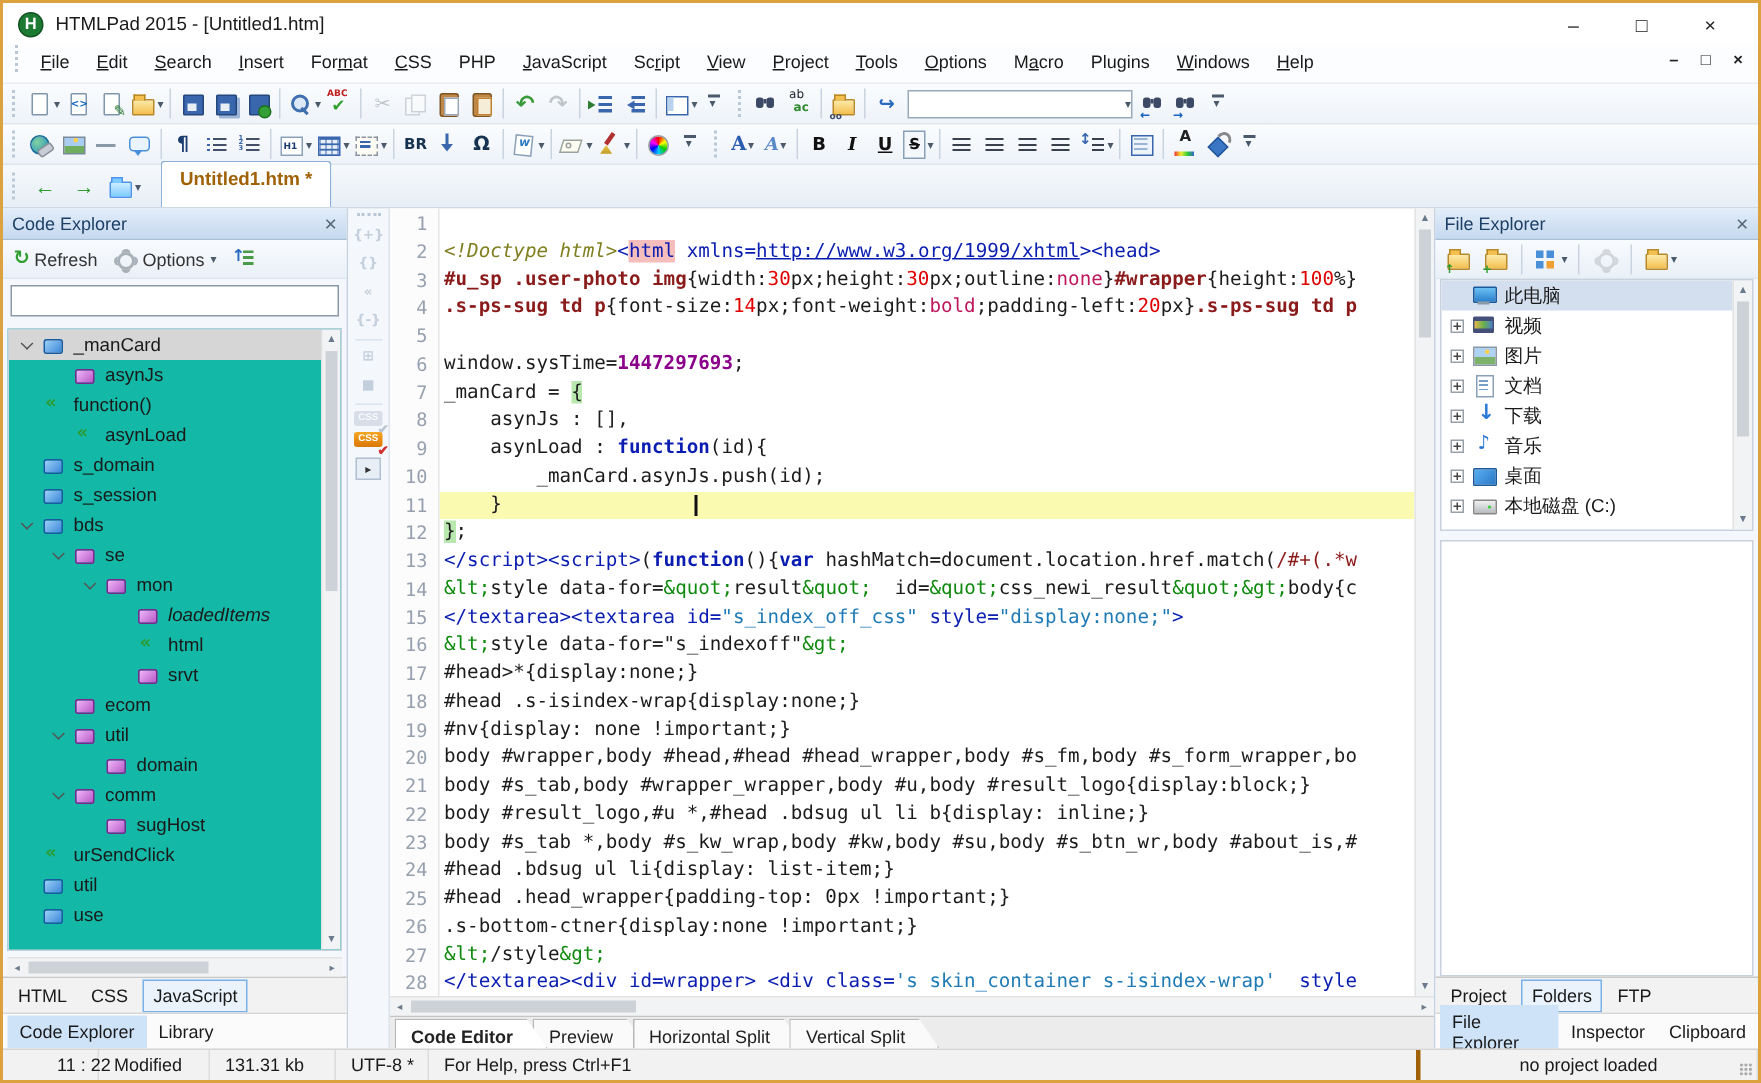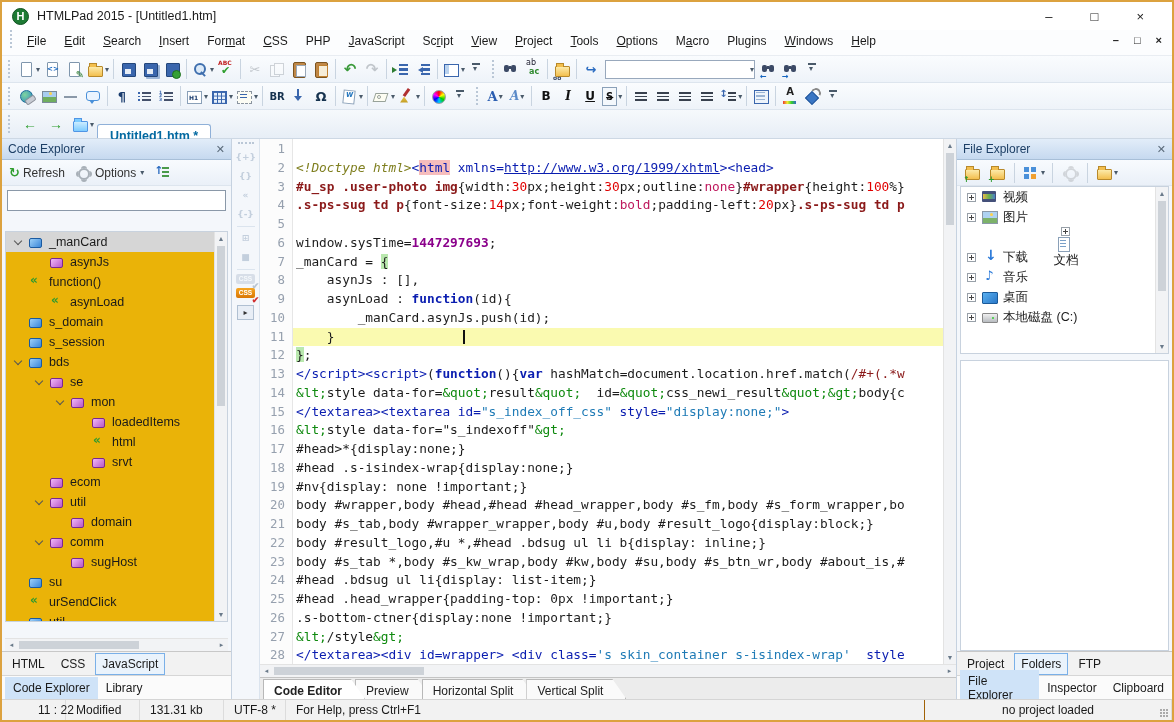--- a/index.html
+++ b/index.html
@@ -94,31 +94,31 @@
 .k-viewgrid::before{left:2px;top:3px;width:5px;height:5px;background:#4a90d9;box-shadow:7px 0 0 #4a90d9,0 7px 0 #4a90d9,7px 7px 0 #f0a030}
 .k-gear::before{left:4px;top:4px;width:8px;height:8px;border-radius:50%;border:2px solid #a8b0b8;box-shadow:0 -5px 0 -3px #a8b0b8,0 5px 0 -3px #a8b0b8,-5px 0 0 -3px #a8b0b8,5px 0 0 -3px #a8b0b8}
 .k-sort::before{content:"↑";left:1px;top:0;font-size:11px;font-weight:bold;color:#2a6bc0}
 .k-sort::after{left:9px;top:3px;width:7px;height:10px;background:repeating-linear-gradient(to bottom,#4a9a4a 0 2px,transparent 2px 4px)}
 .tb-combo{width:150px;height:19px;background:#fff;border:1px solid #98a8bc;display:inline-flex;align-items:center;margin:0 3px;flex:none}
 .tb-combo input{border:none;outline:none;flex:1;min-width:0;height:15px;font-size:11px;padding:0 3px;font-family:"Liberation Sans",sans-serif}
 
 .tabrow{height:29px;background:linear-gradient(#f6f9fc,#e7eef6);display:flex;align-items:flex-end;padding-left:2px;border-bottom:1px solid #cdd8e4;flex:none}
 .nav-arrows{display:flex;align-items:center;height:100%;gap:2px}
 .nav-btn{width:24px;text-align:center;font-size:14px;font-weight:bold;color:#2f9e2f}
-.doc-tab{height:14px;background:#fff;border:1px solid #8fb0d8;border-bottom:none;border-radius:3px 3px 0 0;font-weight:bold;font-size:12.5px;padding:4px 12px;margin-left:2px;color:#0369a1}
+.doc-tab{height:31px;background:#fff;border:1px solid #8fb0d8;border-bottom:none;border-radius:3px 3px 0 0;font-weight:bold;font-size:12.5px;padding:4px 12px;margin-left:12px;color:#a16207}
 
 .main{flex:1;display:flex;min-height:0}
 .leftcol{width:230px;background:#f4f7fb;border-right:1px solid #c6d2e0;display:flex;flex-direction:column;flex:none}
 .panel-header{height:21px;background:linear-gradient(#e2edf9,#c6d9ef);border-bottom:1px solid #a8bfd8;display:flex;align-items:center;padding:0 6px;color:#1d3f66;flex:none}
 .panel-close{margin-left:auto;color:#5a6a7a;font-size:11px}
 .panel-toolbar{height:26px;display:flex;align-items:center;padding:0 4px;gap:3px;background:linear-gradient(#f8fbfe,#eaf0f8);border-bottom:1px solid #dde5ee;color:#333;flex:none}
 .ptb-btn{display:flex;align-items:center;gap:3px;padding:2px 3px}
 .filter-wrap{padding:4px 5px;flex:none}
 .filter-input{width:100%;height:21px;border:1px solid #8a98a8;background:#fff;outline:none;padding:0 4px;font-size:12px;font-family:"Liberation Sans",sans-serif}
-.tree{flex:1;background:#eab308;border:1px solid #c8d2de;margin:16px 3px;overflow:hidden;position:relative}
+.tree{flex:1;background:#14b8a6;border:1px solid #c8d2de;margin:4px 3px;overflow:hidden;position:relative}
 .trow{height:20px;display:flex;align-items:center;font-size:12.5px;color:#1a1a1a;white-space:nowrap}
 .trow.sel{background:#d6d6d6}
 .chev{width:17px;height:16px;position:relative;flex:none}
 .chev.open::before{content:"";position:absolute;left:5px;top:4px;width:5px;height:5px;border-right:1.6px solid #555;border-bottom:1.6px solid #555;transform:rotate(45deg)}
 .ti{width:18px;height:16px;position:relative;display:inline-block;margin-right:4px;flex:none;font-family:"DejaVu Sans",sans-serif}
 .ti::before,.ti::after{content:"";position:absolute}
 .t-obj-blue::before{left:2px;top:4px;width:11px;height:8px;border-radius:2px;background:linear-gradient(135deg,#9cd0f8,#3a86d8);border:1px solid #1a5aa0}
 .t-obj-purple::before{left:2px;top:4px;width:11px;height:8px;border-radius:2px;background:linear-gradient(135deg,#f0b8f8,#b858c8);border:1px solid #7a2890}
 .t-func::before{content:"«";left:3px;top:-1px;font-size:12px;font-weight:bold;color:#2e9a2e}
 .t-computer::before{left:1px;top:2px;width:14px;height:9px;background:linear-gradient(#6cc0f4,#2a80cc);border:1px solid #1a5a9a;border-radius:1px}
@@ -191,21 +191,21 @@
 
 .rightcol{width:216px;background:#f4f7fb;border-left:1px solid #c6d2e0;display:flex;flex-direction:column;flex:none}
 .rtree{height:168px;background:#fff;border:1px solid #c8d2de;margin:0 3px;position:relative;overflow:hidden;flex:none}
 .trow.fsel{background:#d3dfee}
 .splitter{height:6px;flex:none}
 .filelist{flex:1;background:#fff;border:1px solid #c8d2de;margin:0 3px;min-height:0}
 
 .statusbar{height:21px;background:#f2f2f2;border-top:1px solid #d5d5d5;display:flex;align-items:center;font-size:12px;color:#1a1a1a;flex:none}
 .scell{padding:0 10px;border-right:1px solid #dcdcdc;height:100%;display:flex;align-items:center;white-space:nowrap}
 .scell.grow{flex:1;border-right:none}
-.scell.right{width:248px;border-left:1px solid #a16207;justify-content:center;position:relative}
+.scell.right{width:228px;border-left:3px solid #a16207;justify-content:center;position:relative}
 .sgripdots{position:absolute;right:3px;bottom:3px;width:8px;height:8px;background:radial-gradient(circle at 1px 1px,#aaa 1px,transparent 1.2px);background-size:3px 3px}
 </style>
 </head>
 <body>
 
 <div class="window">
 
   <div class="titlebar">
     <span class="logo">H</span>
     <span class="title-text">HTMLPad 2015 - [Untitled1.htm]</span>
@@ -546,21 +546,21 @@
           <div class="trow" style="padding-left: 25px;">
             <span class="chev open"></span>
             <span class="ti t-obj-purple"></span>
             <span>se</span>
           </div>
           <div class="trow" style="padding-left: 46px;">
             <span class="chev open"></span>
             <span class="ti t-obj-purple"></span>
             <span>mon</span>
           </div>
-          <div class="trow" style="padding-left: 67px;">
+          <div class="trow" style="padding-left: 67px; font-style: italic;">
             <span class="chev"></span>
             <span class="ti t-obj-purple"></span>
             <span>loadedItems</span>
           </div>
           <div class="trow" style="padding-left: 67px;">
             <span class="chev"></span>
             <span class="ti t-func"></span>
             <span>html</span>
           </div>
           <div class="trow" style="padding-left: 67px;">
@@ -585,25 +585,20 @@
           </div>
           <div class="trow" style="padding-left: 25px;">
             <span class="chev open"></span>
             <span class="ti t-obj-purple"></span>
             <span>comm</span>
           </div>
           <div class="trow" style="padding-left: 46px;">
             <span class="chev"></span>
             <span class="ti t-obj-purple"></span>
             <span>sugHost</span>
-          </div>
-          <div class="trow" style="padding-left: 4px;">
-            <span class="chev"></span>
-            <span class="ti t-obj-blue"></span>
-            <span>su</span>
           </div>
           <div class="trow" style="padding-left: 4px;">
             <span class="chev"></span>
             <span class="ti t-func"></span>
             <span>urSendClick</span>
           </div>
           <div class="trow" style="padding-left: 4px;">
             <span class="chev"></span>
             <span class="ti t-obj-blue"></span>
             <span>util</span>
@@ -756,31 +751,36 @@
           <span class="tbi dis">
             <span class="ik k-gear"></span>
           </span>
           <span class="tsep"></span>
           <span class="tbi">
             <span class="ik k-folder"></span>
             <span class="dda">▾</span>
           </span>
         </div>
       <div class="rtree" id="fe-tree">
+          <div class="trow fsel" style="padding-left: 3px;">
+            <span class="pspace"></span>
+            <span class="ti t-computer"></span>
+            <span>此电脑</span>
+          </div>
           <div class="trow" style="padding-left: 3px;">
             <span class="pbox"></span>
             <span class="ti t-video"></span>
             <span>视频</span>
           </div>
           <div class="trow" style="padding-left: 3px;">
             <span class="pbox"></span>
             <span class="ti t-picture"></span>
             <span>图片</span>
           </div>
-          <div class="trow" style="padding-left: 3px; flex-direction: column;">
+          <div class="trow" style="padding-left: 3px;">
             <span class="pbox"></span>
             <span class="ti t-docs"></span>
             <span>文档</span>
           </div>
           <div class="trow" style="padding-left: 3px;">
             <span class="pbox"></span>
             <span class="ti t-download"></span>
             <span>下载</span>
           </div>
           <div class="trow" style="padding-left: 3px;">

